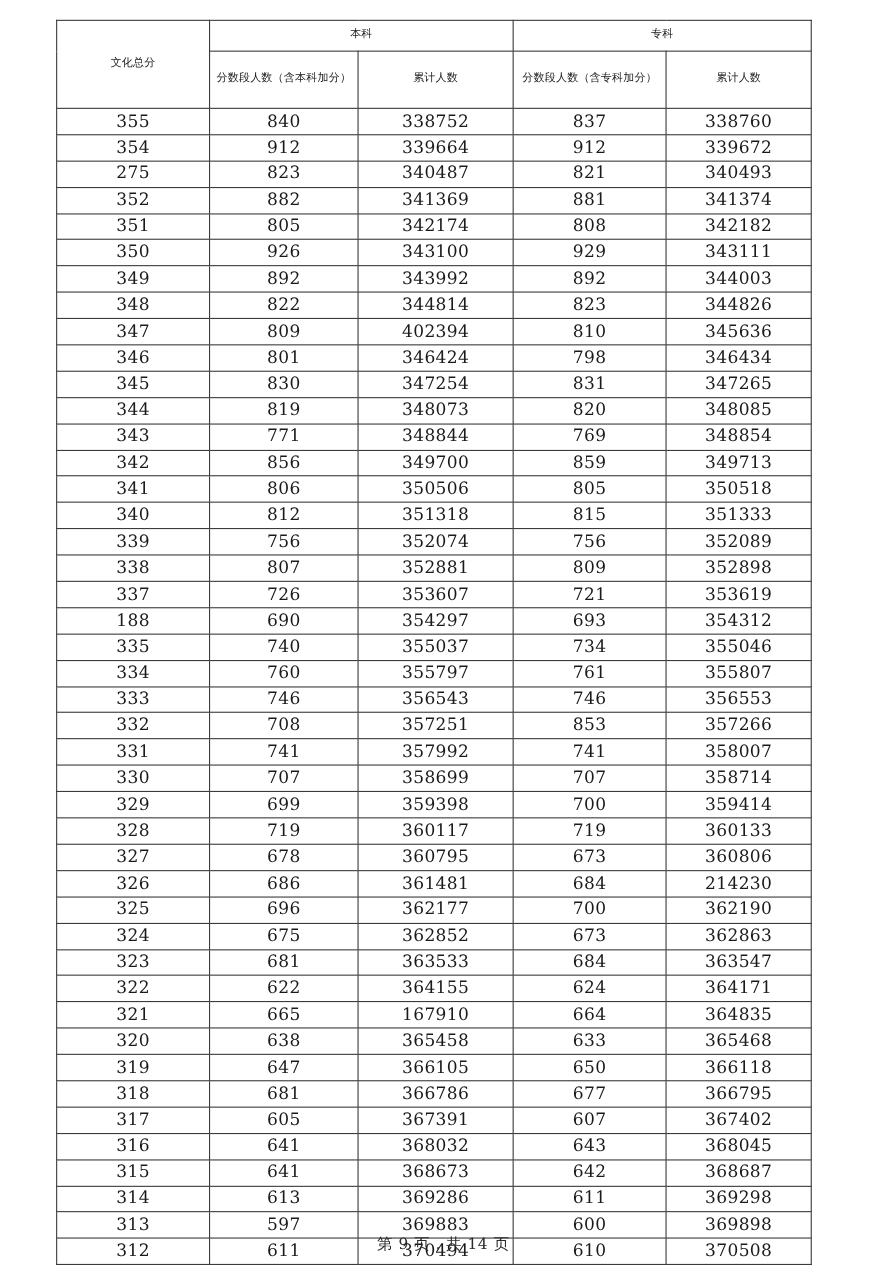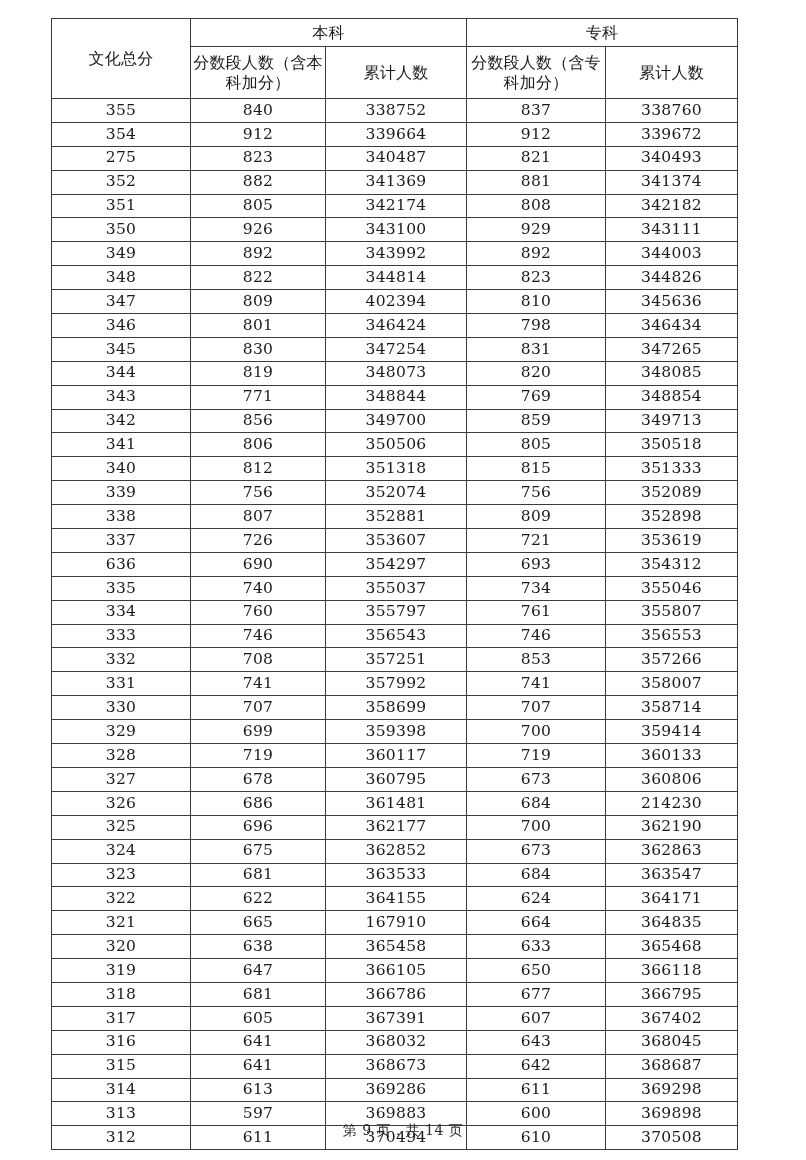--- a/index.html
+++ b/index.html
@@ -46,21 +46,21 @@
     border: 1px solid #3b3b3b;
     text-align: center;
     vertical-align: middle;
     padding: 0;
     background: #ffffff;
   }
 
   
   table.score-table thead th {
     font-weight: normal;
-    font-size: 16px;
+    font-size: 10px;
     line-height: 1.22;
     letter-spacing: 0.2px;
   }
   th.group-head {
     height: 27px;
   }
   th.sub-head {
     height: 51px;
     padding: 0 3px;
   }
@@ -244,21 +244,21 @@
           <td>352898</td>
         </tr>
         <tr>
           <td>337</td>
           <td>726</td>
           <td>353607</td>
           <td>721</td>
           <td>353619</td>
         </tr>
         <tr>
-          <td>636</td>
+          <td>188</td>
           <td>690</td>
           <td>354297</td>
           <td>693</td>
           <td>354312</td>
         </tr>
         <tr>
           <td>335</td>
           <td>740</td>
           <td>355037</td>
           <td>734</td>

